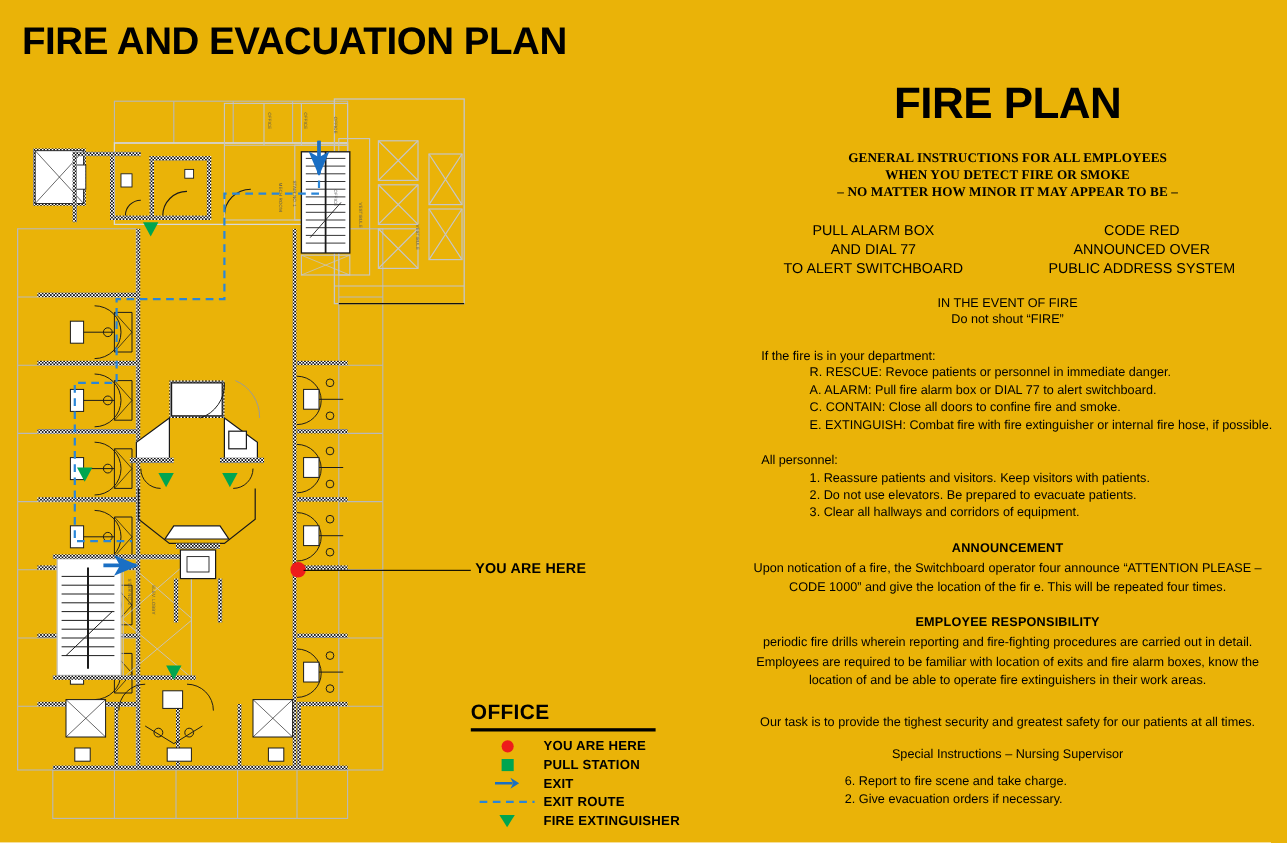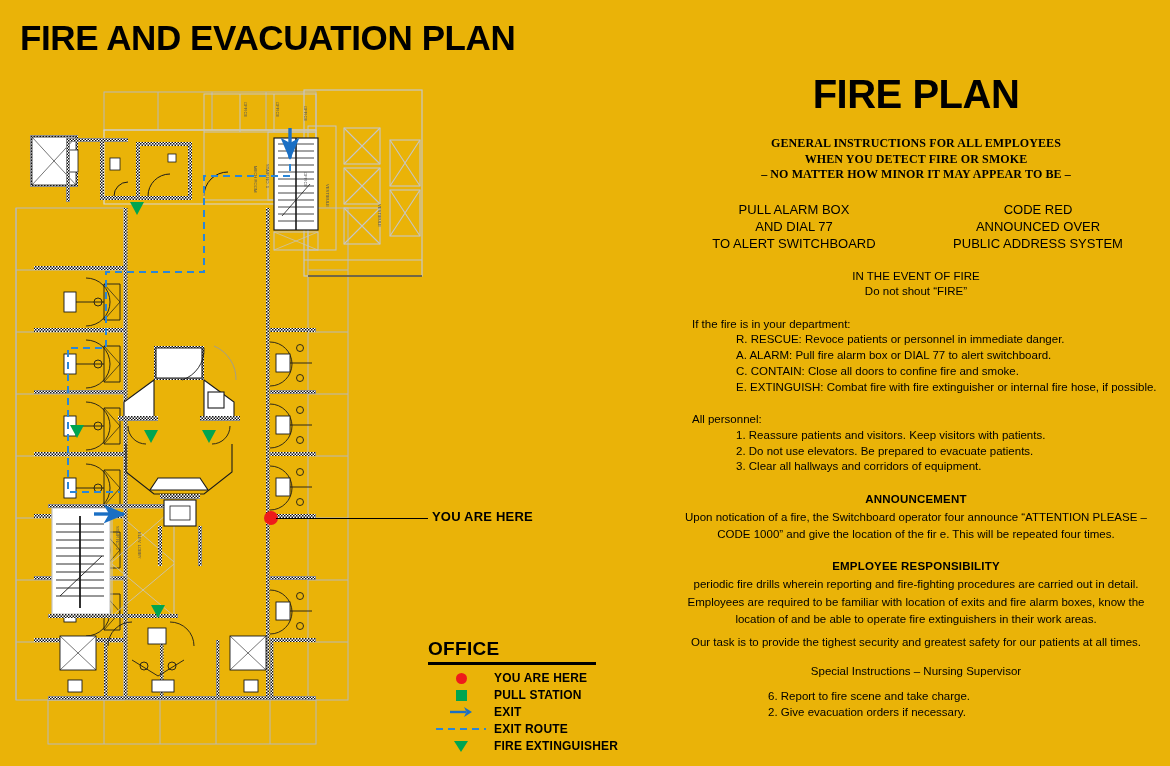--- a/index.html
+++ b/index.html
@@ -168,21 +168,21 @@
   #personnel-block .indent { padding-left: 44px; }
   .section-head {
     font-size: 11.5px;
     font-weight: bold;
     letter-spacing: 0.2px;
   }
   #announce-block { margin-top: 17px; font-size: 11.5px; line-height: 1.35; }
   #announce-block p { margin: 2px 0 0 0; padding: 0 8px; }
   #resp-block { margin-top: 16px; font-size: 11.5px; line-height: 1.38; }
   #resp-block p { margin: 2px 0 0 0; }
-  #task-line { margin-top: 8px; font-size: 11.5px; }
+  #task-line { margin-top: 23px; font-size: 11.5px; }
   #special-block { margin-top: 16px; font-size: 11.5px; line-height: 1.38; }
   #special-list {
     text-align: left;
     padding-left: 96px;
     margin-top: 9px;
   }
 </style>
 </head>
 <body>
 

